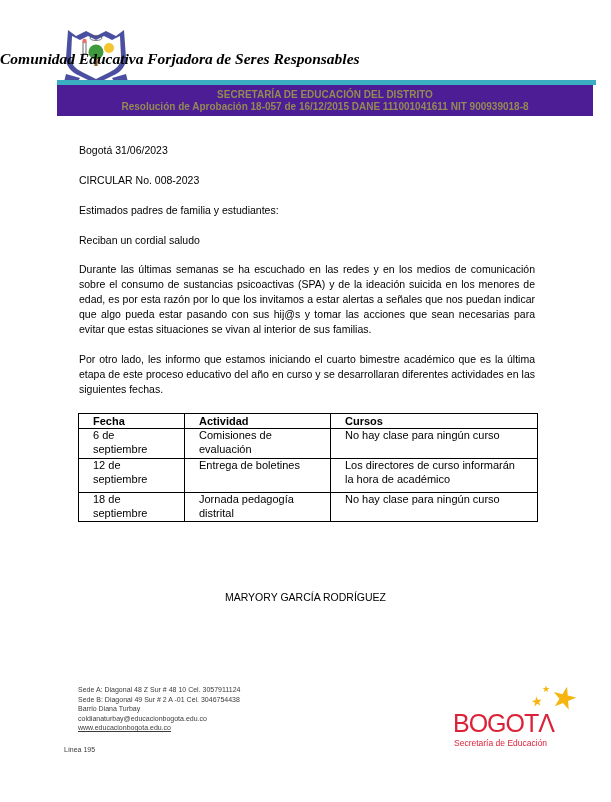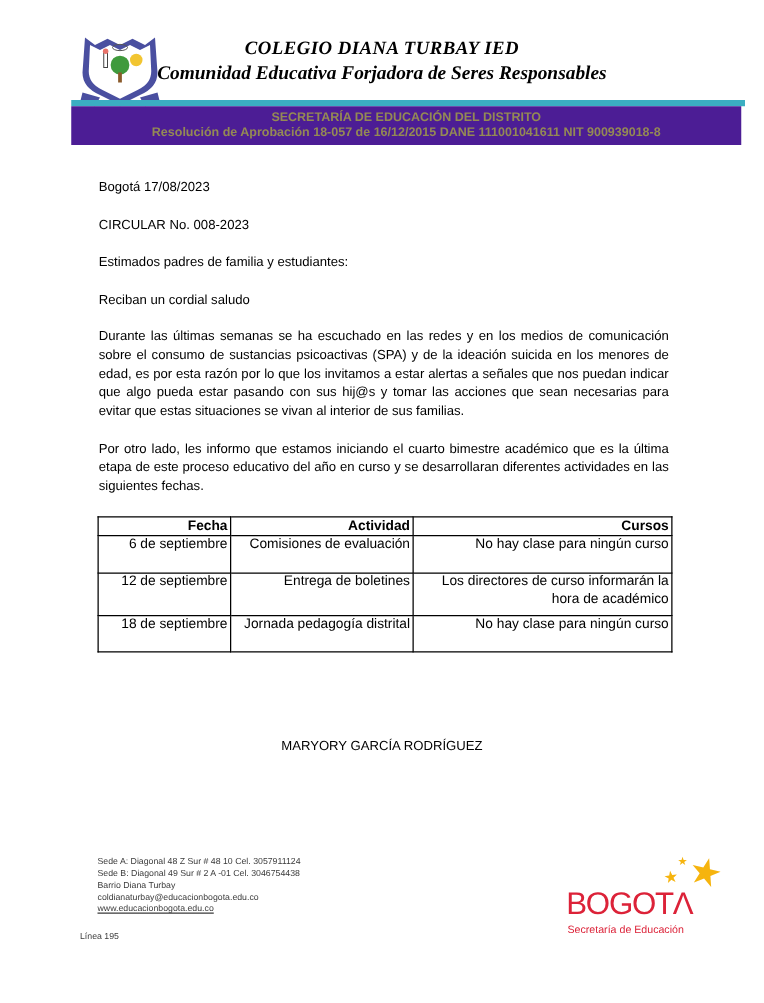--- a/index.html
+++ b/index.html
@@ -8,21 +8,21 @@
     font-family:"Liberation Sans",sans-serif;color:#000;overflow:hidden;
   }
   
   .crest{position:absolute;left:62px;top:28px;width:68px;height:58px;}
   .school-name{
     position:absolute;left:0;right:0;top:31px;text-align:center;
     font-family:"Liberation Serif",serif;font-weight:bold;font-style:italic;
     font-size:15px;letter-spacing:.4px;
   }
   .motto{
-    position:absolute;left:0;right:0;top:50px;text-align:center;
+    position:absolute;left:0;right:0;top:50px;
     font-family:"Liberation Serif",serif;font-weight:bold;font-style:italic;
     font-size:15.5px;
   }
   .accent-bar{position:absolute;left:57px;top:80px;width:539px;height:5px;background:#3BAEC2;}
   .gray-band{
     position:absolute;left:57px;top:85px;width:536px;height:31px;background:#4c1d95;
     text-align:center;color:#948A54;font-weight:bold;
   }
   .band-line1{padding-top:4px;font-size:10px;line-height:12px;}
   .band-line2{font-size:10px;line-height:12px;}
@@ -33,21 +33,21 @@
   .t-circular{top:174px;}
   .t-salutation{top:204px;}
   .t-greeting{top:234px;}
   .t-para1{top:262px;}
   .t-para2{top:352px;}
   .t-closing{top:540px;}
   .sig-name{position:absolute;left:0;right:0;top:591px;text-align:center;font-size:10.5px;}
   .sig-title{position:absolute;left:0;right:0;top:608px;text-align:center;font-size:11px;font-weight:bold;}
   
   .sched{position:absolute;left:78px;top:413px;width:459px;border-collapse:collapse;table-layout:fixed;}
-  .sched th,.sched td{border:1.4px solid #000;font-size:11px;text-align:right;padding:0 2px;vertical-align:top;line-height:13.5px;}
+  .sched th,.sched td{border:1.4px solid #000;font-size:11px;text-align:left;padding:0 14px;vertical-align:top;line-height:13.5px;}
   .sched th{font-weight:bold;height:14px;line-height:14px;}
   .row-a td{height:29px;}
   .row-b td{height:33px;}
   .row-c td{height:28px;}
   
   .footer-block{position:absolute;left:78px;top:685px;font-size:7px;line-height:9.6px;color:#3b3b3b;}
   .site-link{text-decoration:underline !important;cursor:pointer;}
   .linea{position:absolute;left:64px;top:746px;font-size:7px;color:#3b3b3b;}
   .bogota-logo{position:absolute;left:453px;top:686px;width:132px;height:70px;}
   .stars{position:absolute;left:62px;top:-4px;width:70px;height:34px;color:#F6B40E;}
@@ -73,31 +73,30 @@
     <rect x="21" y="14" width="3" height="12" fill="#ffffff" stroke="#444" stroke-width="0.8"></rect>
     <circle cx="22.5" cy="13" r="2.2" fill="#e8736a"></circle>
     <circle cx="34" cy="24" r="7.5" fill="#3f9a3d"></circle>
     <rect x="32.5" y="30" width="3" height="8" fill="#8a5a2b"></rect>
     <ellipse cx="34" cy="10" rx="6" ry="2.5" fill="none" stroke="#555" stroke-width="0.8"></ellipse>
     <path d="M4 46 L18 50 L14 57 L2 54 Z" fill="#4a4fa0"></path>
     <path d="M64 46 L50 50 L54 57 L66 54 Z" fill="#4a4fa0"></path>
     <path d="M24 52 L34 57 L44 52 L34 55 Z" fill="#4a4fa0"></path>
   </svg>
 
-  <div class="school-name">COLEGIO DIANA TURBAY IED</div>
   <div class="motto">Comunidad Educativa Forjadora de Seres Responsables</div>
 
   <div class="accent-bar"></div>
 
   <div class="gray-band">
     <div class="band-line1">SECRETARÍA DE EDUCACIÓN DEL DISTRITO</div>
     <div class="band-line2">Resolución de Aprobación 18-057 de 16/12/2015 DANE 111001041611 NIT 900939018-8</div>
   </div>
 
-  <div class="bodyline t-date">Bogotá 17/08/2023</div>
+  <div class="bodyline t-date">Bogotá 31/06/2023</div>
   <div class="bodyline t-circular">CIRCULAR No. 008-2023</div>
   <div class="bodyline t-greeting">Reciban un cordial saludo</div>
   <div class="bodyline t-salutation">Estimados padres de familia y estudiantes:</div>
   <div class="para t-para1">Durante las últimas semanas se ha escuchado en las redes y en los medios de comunicación sobre el consumo de sustancias psicoactivas (SPA) y de la ideación suicida en los menores de edad, es por esta razón por lo que los invitamos a estar alertas a señales que nos puedan indicar que algo pueda estar pasando con sus hij@s y tomar las acciones que sean necesarias para evitar que estas situaciones se vivan al interior de sus familias.</div>
   <div class="para t-para2">Por otro lado, les informo que estamos iniciando el cuarto bimestre académico que es la última etapa de este proceso educativo del año en curso y se desarrollaran diferentes actividades en las siguientes fechas.</div>
 
   <table class="sched">
     <colgroup>
         <col style="width:106px">
         <col style="width:146px">

